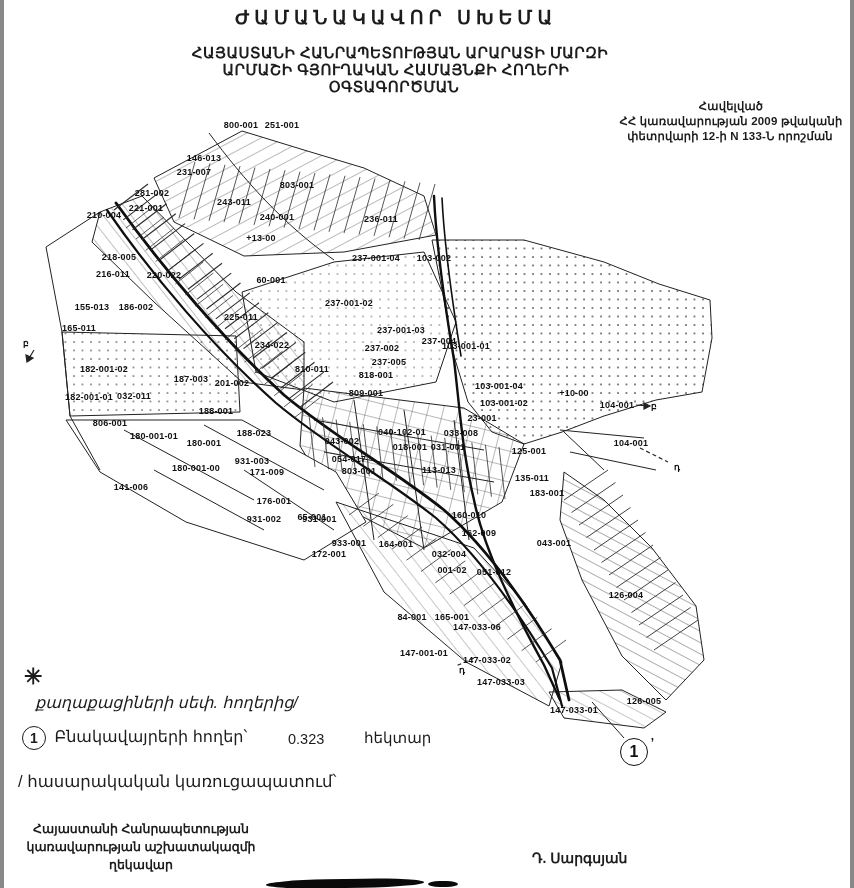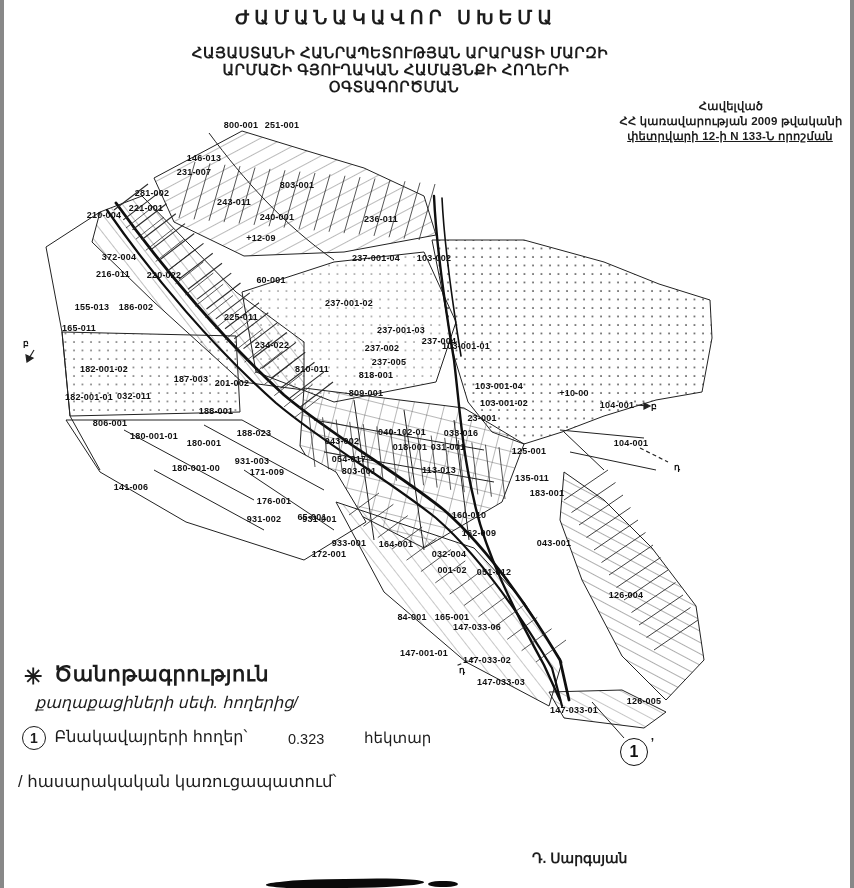--- a/index.html
+++ b/index.html
@@ -52,21 +52,21 @@
 
 <div class="page">
 
   <div class="abs ctr doc-title" style="left:392px;top:6px;">ԺԱՄԱՆԱԿԱՎՈՐ ՍԽԵՄԱ</div>
   <div class="abs ctr doc-sub" style="left:396px;top:44px;">ՀԱՅԱՍՏԱՆԻ ՀԱՆՐԱՊԵՏՈՒԹՅԱՆ ԱՐԱՐԱՏԻ ՄԱՐԶԻ</div>
   <div class="abs ctr doc-sub" style="left:392px;top:61px;">ԱՐՄԱՇԻ ԳՅՈՒՂԱԿԱՆ ՀԱՄԱՅՆՔԻ ՀՈՂԵՐԻ</div>
   <div class="abs ctr doc-sub" style="left:390px;top:78px;">ՕԳՏԱԳՈՐԾՄԱՆ</div>
 
   <div class="abs ctr annex" style="left:727px;top:99px;">Հավելված</div>
   <div class="abs ctr annex" style="left:727px;top:114px;">ՀՀ կառավարության 2009 թվականի</div>
-  <div class="abs ctr annex" style="left:726px;top:129px;text-decoration:underline;">փետրվարի 12-ի N 133-Ն որոշման</div>
+  <div class="abs ctr annex" style="left:726px;top:129px;">փետրվարի 12-ի N 133-Ն որոշման</div>
 
   <svg class="map" width="854" height="888" viewBox="0 0 854 888">
     <defs>
       <pattern id="dots" width="8.5" height="8.5" patternUnits="userSpaceOnUse">
         <circle cx="2" cy="2" r="0.9" fill="#2a2a2a"></circle>
       </pattern>
       <pattern id="hatchA" width="11" height="11" patternUnits="userSpaceOnUse" patternTransform="rotate(62)">
         <line x1="0" y1="0" x2="0" y2="11" stroke="#3a3a3a" stroke-width="0.7"></line>
       </pattern>
       <pattern id="hatchB" width="11" height="11" patternUnits="userSpaceOnUse" patternTransform="rotate(-38)">
@@ -239,22 +239,22 @@
       <span class="parcel-label" style="left: 278px; top: 125px;">251-001</span>
       <span class="parcel-label" style="left: 200px; top: 158px;">146-013</span>
       <span class="parcel-label" style="left: 190px; top: 172px;">231-007</span>
       <span class="parcel-label" style="left: 293px; top: 185px;">803-001</span>
       <span class="parcel-label" style="left: 148px; top: 193px;">281-002</span>
       <span class="parcel-label" style="left: 230px; top: 202px;">243-011</span>
       <span class="parcel-label" style="left: 142px; top: 208px;">221-001</span>
       <span class="parcel-label" style="left: 100px; top: 215px;">210-004</span>
       <span class="parcel-label" style="left: 273px; top: 217px;">240-001</span>
       <span class="parcel-label" style="left: 377px; top: 219px;">236-011</span>
-      <span class="parcel-label" style="left: 257px; top: 238px;">+12-09</span>
-      <span class="parcel-label" style="left: 115px; top: 257px;">372-004</span>
+      <span class="parcel-label" style="left: 257px; top: 238px;">+13-00</span>
+      <span class="parcel-label" style="left: 115px; top: 257px;">218-005</span>
       <span class="parcel-label" style="left: 372px; top: 258px;">237-001-04</span>
       <span class="parcel-label" style="left: 430px; top: 258px;">103-002</span>
       <span class="parcel-label" style="left: 109px; top: 274px;">216-011</span>
       <span class="parcel-label" style="left: 160px; top: 275px;">220-022</span>
       <span class="parcel-label" style="left: 267px; top: 280px;">60-001</span>
       <span class="parcel-label" style="left: 345px; top: 303px;">237-001-02</span>
       <span class="parcel-label" style="left: 88px; top: 307px;">155-013</span>
       <span class="parcel-label" style="left: 132px; top: 307px;">186-002</span>
       <span class="parcel-label" style="left: 237px; top: 317px;">225-011</span>
       <span class="parcel-label" style="left: 462px; top: 318px; margin-top: 28px;">103-001-01</span>
@@ -273,21 +273,21 @@
       <span class="parcel-label" style="left: 570px; top: 393px;">+10-00</span>
       <span class="parcel-label" style="left: 362px; top: 393px;">809-001</span>
       <span class="parcel-label" style="left: 85px; top: 397px;">182-001-01</span>
       <span class="parcel-label" style="left: 130px; top: 396px;">032-011</span>
       <span class="parcel-label" style="left: 500px; top: 403px;">103-001-02</span>
       <span class="parcel-label" style="left: 613px; top: 405px;">104-001</span>
       <span class="parcel-label" style="left: 212px; top: 411px; text-align: center;">188-001</span>
       <span class="parcel-label" style="left: 478px; top: 418px;">23-001</span>
       <span class="parcel-label" style="left: 106px; top: 423px;">806-001</span>
       <span class="parcel-label" style="left: 398px; top: 432px;">040-102-01</span>
-      <span class="parcel-label" style="left: 457px; top: 433px;">033-016</span>
+      <span class="parcel-label" style="left: 457px; top: 433px;">033-008</span>
       <span class="parcel-label" style="left: 250px; top: 433px;">188-023</span>
       <span class="parcel-label" style="left: 150px; top: 436px;">180-001-01</span>
       <span class="parcel-label" style="left: 338px; top: 441px;">043-002</span>
       <span class="parcel-label" style="left: 627px; top: 443px;">104-001</span>
       <span class="parcel-label" style="left: 200px; top: 443px;">180-001</span>
       <span class="parcel-label" style="left: 406px; top: 447px;">018-001</span>
       <span class="parcel-label" style="left: 444px; top: 447px;">031-001</span>
       <span class="parcel-label" style="left: 525px; top: 451px;">125-001</span>
       <span class="parcel-label" style="left: 345px; top: 459px;">054-017</span>
       <span class="parcel-label" style="left: 248px; top: 461px;">931-003</span>
@@ -325,30 +325,34 @@
       <span class="parcel-label" style="left: 673px; top: 467px;">դ</span>
       <span class="parcel-label" style="left: 458px; top: 670px;">դ</span>
     </div>
 
   <div class="map-marker">
     <span>1</span>
     <span class="suffix">’</span>
   </div>
 
   <div class="abs legend-star" style="left:20px;top:664px;">✳</div>
-  <div class="abs legend-heading" style="left:50px;top:662px;">Ծանոթագրություն</div>
   <div class="abs legend-sub" style="left:31px;top:693px;font-style:italic;">քաղաքացիների սեփ. հողերից/</div>
 
   <div class="abs" style="left:18px;top:726px;">
     <span class="num-circle">1</span>
     <span class="legend-item-label" style="margin-left:4px;">Բնակավայրերի հողեր՝</span>
   </div>
   <div class="abs legend-value" style="left:284px;top:731px;">0.323</div>
   <div class="abs legend-unit" style="left:360px;top:729px;">հեկտար</div>
 
   <div class="abs legend-note" style="left:14px;top:772px;">/ հասարակական կառուցապատում՝</div>
 
+  <div class="abs footer-left" style="left:12px;top:820px;width:250px;">
+    <div>Հայաստանի Հանրապետության</div>
+    <div>կառավարության աշխատակազմի</div>
+    <div>ղեկավար</div>
+  </div>
   <div class="abs signature" style="left:528px;top:850px;">Դ. Սարգսյան</div>
 
   <div class="smudge" style="left:262px;top:879px;width:158px;height:9px;transform:rotate(-1deg);"></div>
   <div class="smudge" style="left:424px;top:881px;width:30px;height:6px;"></div>
 
 </div>
 
 </body></html>

